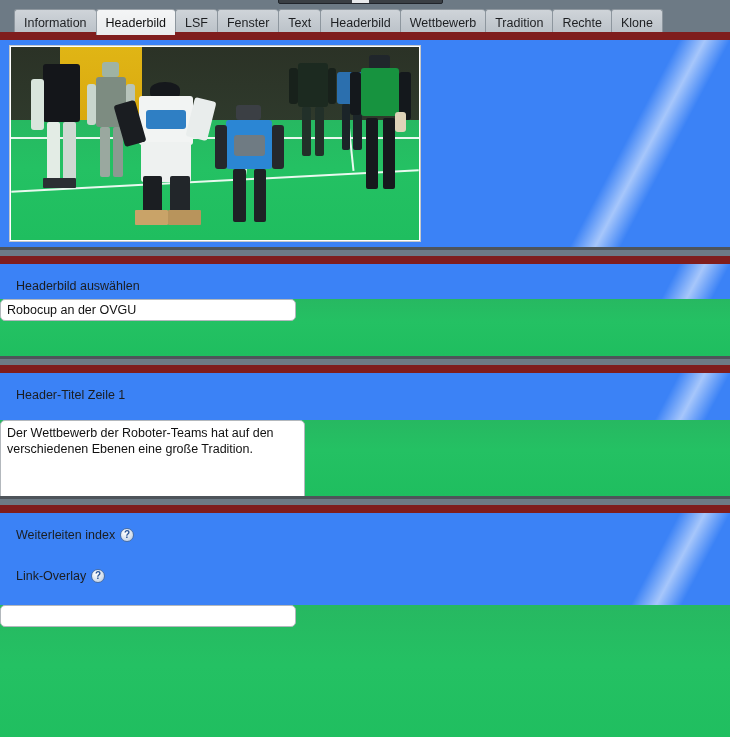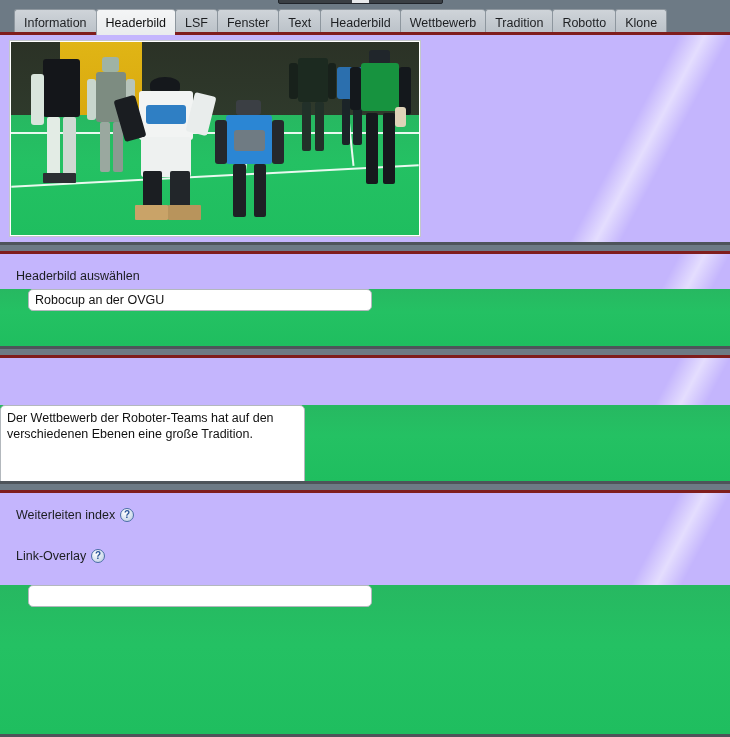--- a/index.html
+++ b/index.html
@@ -62,22 +62,22 @@
   .content {
     position: absolute; left: 0; top: 32px;
     width: 730px; height: 705px;
     background: #6d7a85;
   }
 
   
   .panel {
     position: relative;
     width: 730px;
-    background: #c4b5fd;
-    border-top: 3px solid #7f1d1d;
+    background: #3b82f6;
+    border-top: 8px solid #7f1d1d;
     border-bottom: 3px solid #4e545a;
     overflow: hidden;
   }
   .panel::after {
     
     content: "";
     position: absolute; right: -60px; top: -120px;
     width: 340px; height: 560px;
     background: linear-gradient(118deg, rgba(255,255,255,0) 46%, rgba(255,255,255,0.55) 50%, rgba(255,255,255,0) 54%);
     pointer-events: none;
@@ -136,21 +136,21 @@
   input.txt, textarea.ta, .selectbox {
     font-family: "Liberation Sans", sans-serif;
     font-size: 12.5px;
     color: #111;
     background: #ffffff;
     border: 1px solid #b3b8bd;
     border-radius: 5px;
     padding: 3px 6px;
     outline: none;
   }
-  input.txt { width: 344px; height: 22px; margin-left: 28px; }
+  input.txt { width: 296px; height: 22px; }
   textarea.ta {
     width: 305px; height: 122px;
     resize: none; line-height: 1.28;
     padding: 4px 6px;
   }
 
   
   .selectbox {
     position: relative;
     width: 305px; height: 22px;
@@ -248,21 +248,21 @@
       <div class="tab">
         <span>Headerbild</span>
       </div>
       <div class="tab">
         <span>Wettbewerb</span>
       </div>
       <div class="tab">
         <span>Tradition</span>
       </div>
       <div class="tab">
-        <span>Robotto</span>
+        <span>Rechte</span>
       </div>
       <div class="tab">
         <span>Klone</span>
       </div>
     </div>
 
   <div class="content">
 
     <div class="panel media">
       <div class="panel-inner">
@@ -395,20 +395,23 @@
 
       </div>
     </div>
 
     <div class="gap"></div>
 
     <div class="panel">
       <div class="panel-inner pad-top pad-bot">
 
         <div class="row">
+          <div class="label">
+            <span>Header-Titel Zeile 1</span>
+          </div>
           <div class="field">
             <input class="txt" type="text" value="DIE ROBOTER TANZEN!" style="">
           </div>
         </div>
 
         <div class="row" style="margin-top:7px;">
           <div class="label">
             <span>Header-Titel Zeile 2</span>
           </div>
           <div class="field">

